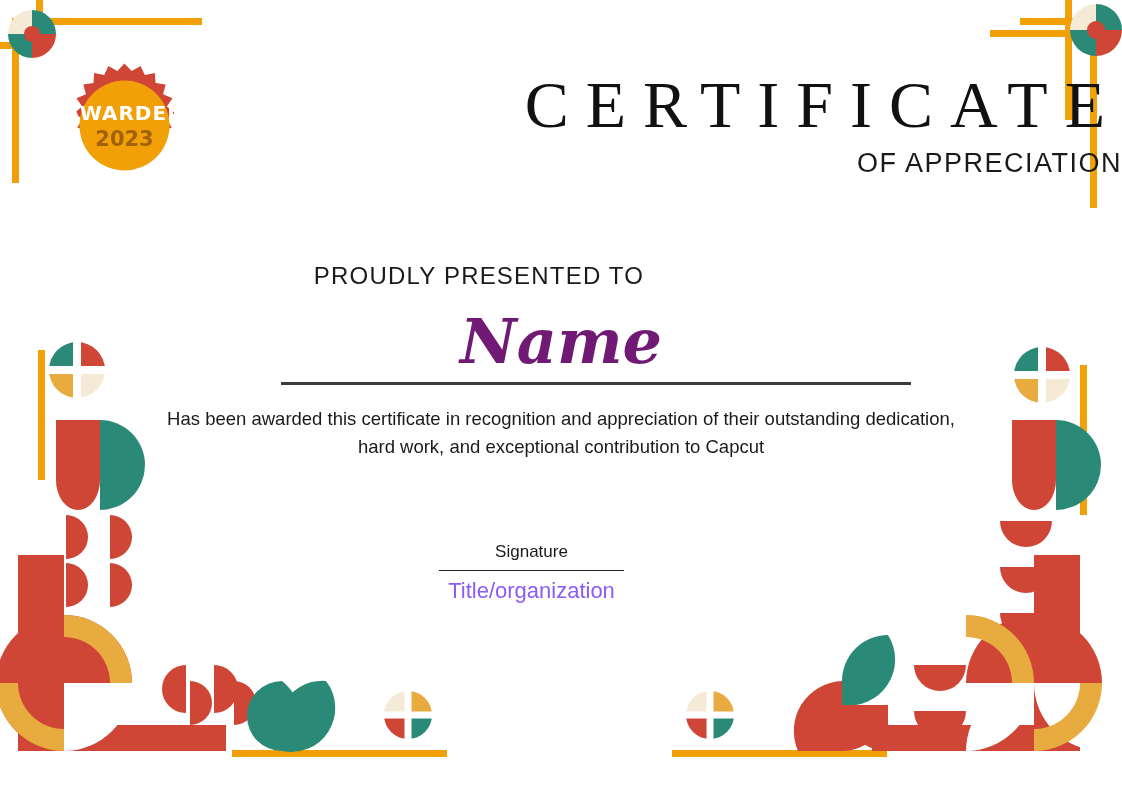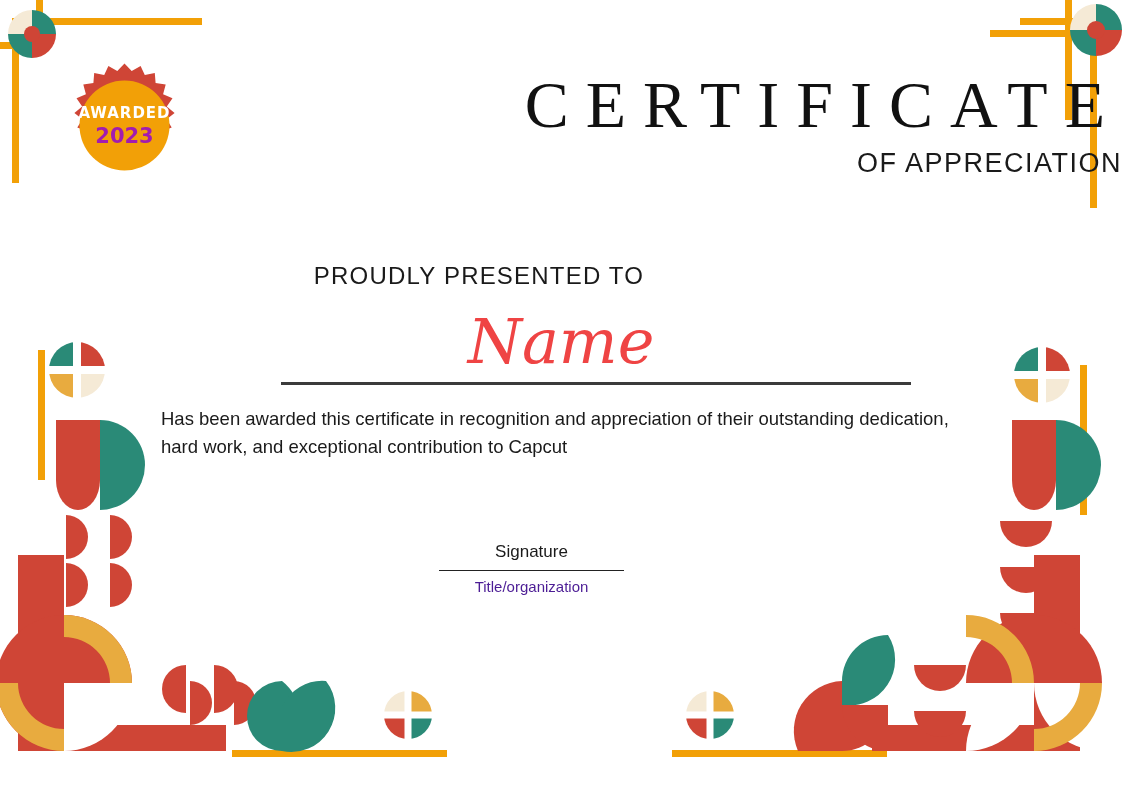--- a/index.html
+++ b/index.html
@@ -55,40 +55,40 @@
   }
 
   .recipient {
     position: absolute;
     top: 305px;
     left: 0;
     width: 1122px;
     text-align: center;
     font-family: "DejaVu Serif", serif;
     font-style: italic;
-    font-weight: normal;
+    font-weight: bold;
     font-size: 62px;
-    color: #ef4444;
+    color: #701a75;
   }
 
   .name-rule {
     position: absolute;
     top: 382px;
     left: 281px;
     width: 630px;
     height: 3px;
     background: #3b3b3b;
   }
 
   .body-text {
     position: absolute;
     top: 405px;
     left: 161px;
     width: 800px;
-    text-align: left;
+    text-align: center;
     font-size: 18.5px;
     line-height: 1.5;
     color: #1a1a1a;
   }
 
   .sig-block {
     position: absolute;
     top: 540px;
     left: 0;
     width: 1063px;
@@ -99,22 +99,22 @@
     color: #1a1a1a;
     line-height: 1.45;
   }
   .sig-rule {
     width: 185px;
     height: 1.5px;
     background: #222;
     margin: 5px auto 7px auto;
   }
   .sig-title {
-    font-size: 15px;
-    color: #4c1d95;
+    font-size: 22px;
+    color: #8b5cf6;
   }
 
   
   .badge {
     position: absolute;
     left: 62px;
     top: 63px;
     width: 125px;
     height: 125px;
   }
@@ -122,30 +122,30 @@
     position: absolute;
     left: 0; top: 0;
     width: 125px; height: 125px;
     display: flex;
     flex-direction: column;
     align-items: center;
     justify-content: center;
     pointer-events: none;
   }
   .badge-label {
-    font-size: 15px;
+    font-size: 20px;
     font-weight: bold;
     letter-spacing: 1px;
     color: #ffffff;
     font-family: "DejaVu Sans", sans-serif;
   }
   .badge-year {
     font-size: 21px;
     font-weight: bold;
-    color: #a21caf;
+    color: #a16207;
     font-family: "DejaVu Sans", sans-serif;
     margin-top: 2px;
   }
 
   svg { display: block; }
   .deco { position: absolute; }
 </style>
 </head>
 <body>
 

